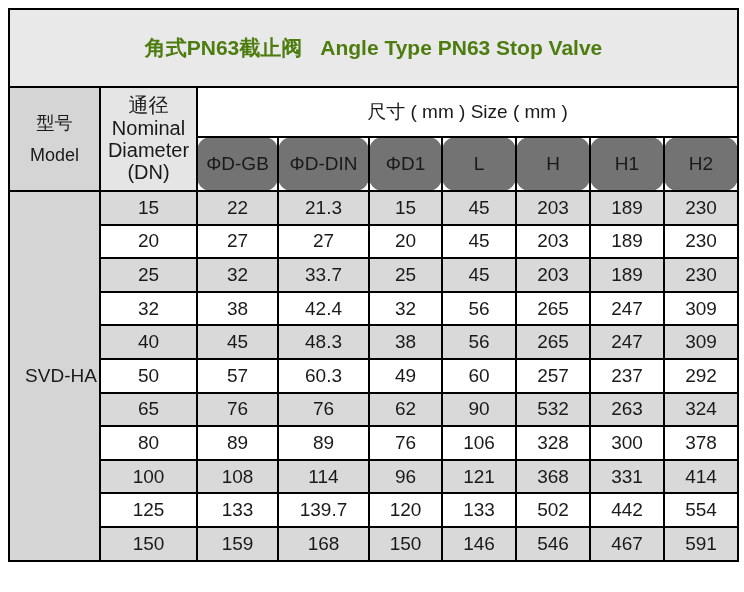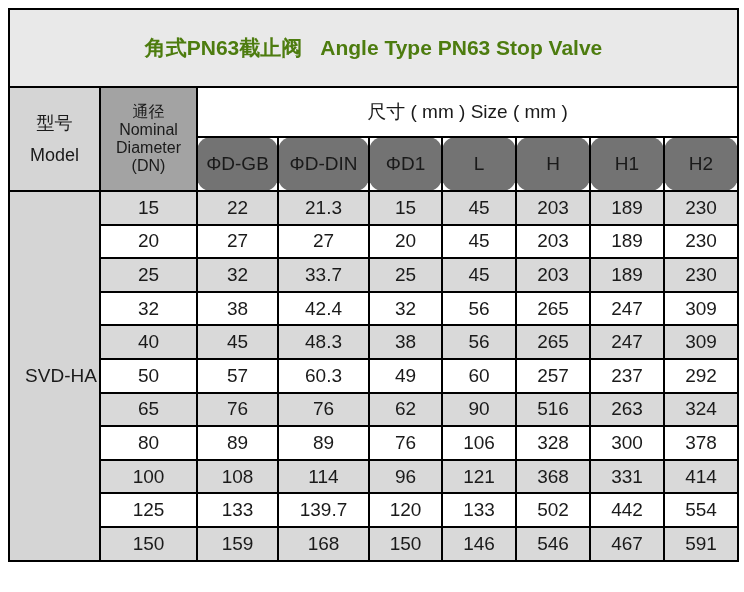--- a/index.html
+++ b/index.html
@@ -26,21 +26,21 @@
     font-size:21px;font-weight:bold;color:#4d7c0f;
   }
   .title-cell .t-en{margin-left:18px;}
   
   .model-head{
     background:#d5d5d5;font-size:18px;line-height:1.0;
   }
   .model-head .mh-line{display:block;}
   .model-head .mh-line + .mh-line{margin-top:14px;}
   .dn-head{
-    background:#a3a3a3;font-size:16px;line-height:1.12;
+    background:#e5e5e5;font-size:20px;line-height:1.12;
   }
   .size-head{
     height:48px;background:#ffffff;font-size:19px;margin-left:42px;
   }
   .sub-head{
     height:52px;background:#737373;font-size:19px;border-radius:14px;
   }
   
   .data-row td{
     height:31.6px;font-size:19px;background:#ffffff;
@@ -155,21 +155,21 @@
       <td>257</td>
       <td>237</td>
       <td>292</td>
     </tr>
     <tr class="data-row">
       <td>65</td>
       <td>76</td>
       <td>76</td>
       <td>62</td>
       <td>90</td>
-      <td>516</td>
+      <td>532</td>
       <td>263</td>
       <td>324</td>
     </tr>
     <tr class="data-row">
       <td>80</td>
       <td>89</td>
       <td>89</td>
       <td>76</td>
       <td>106</td>
       <td>328</td>

